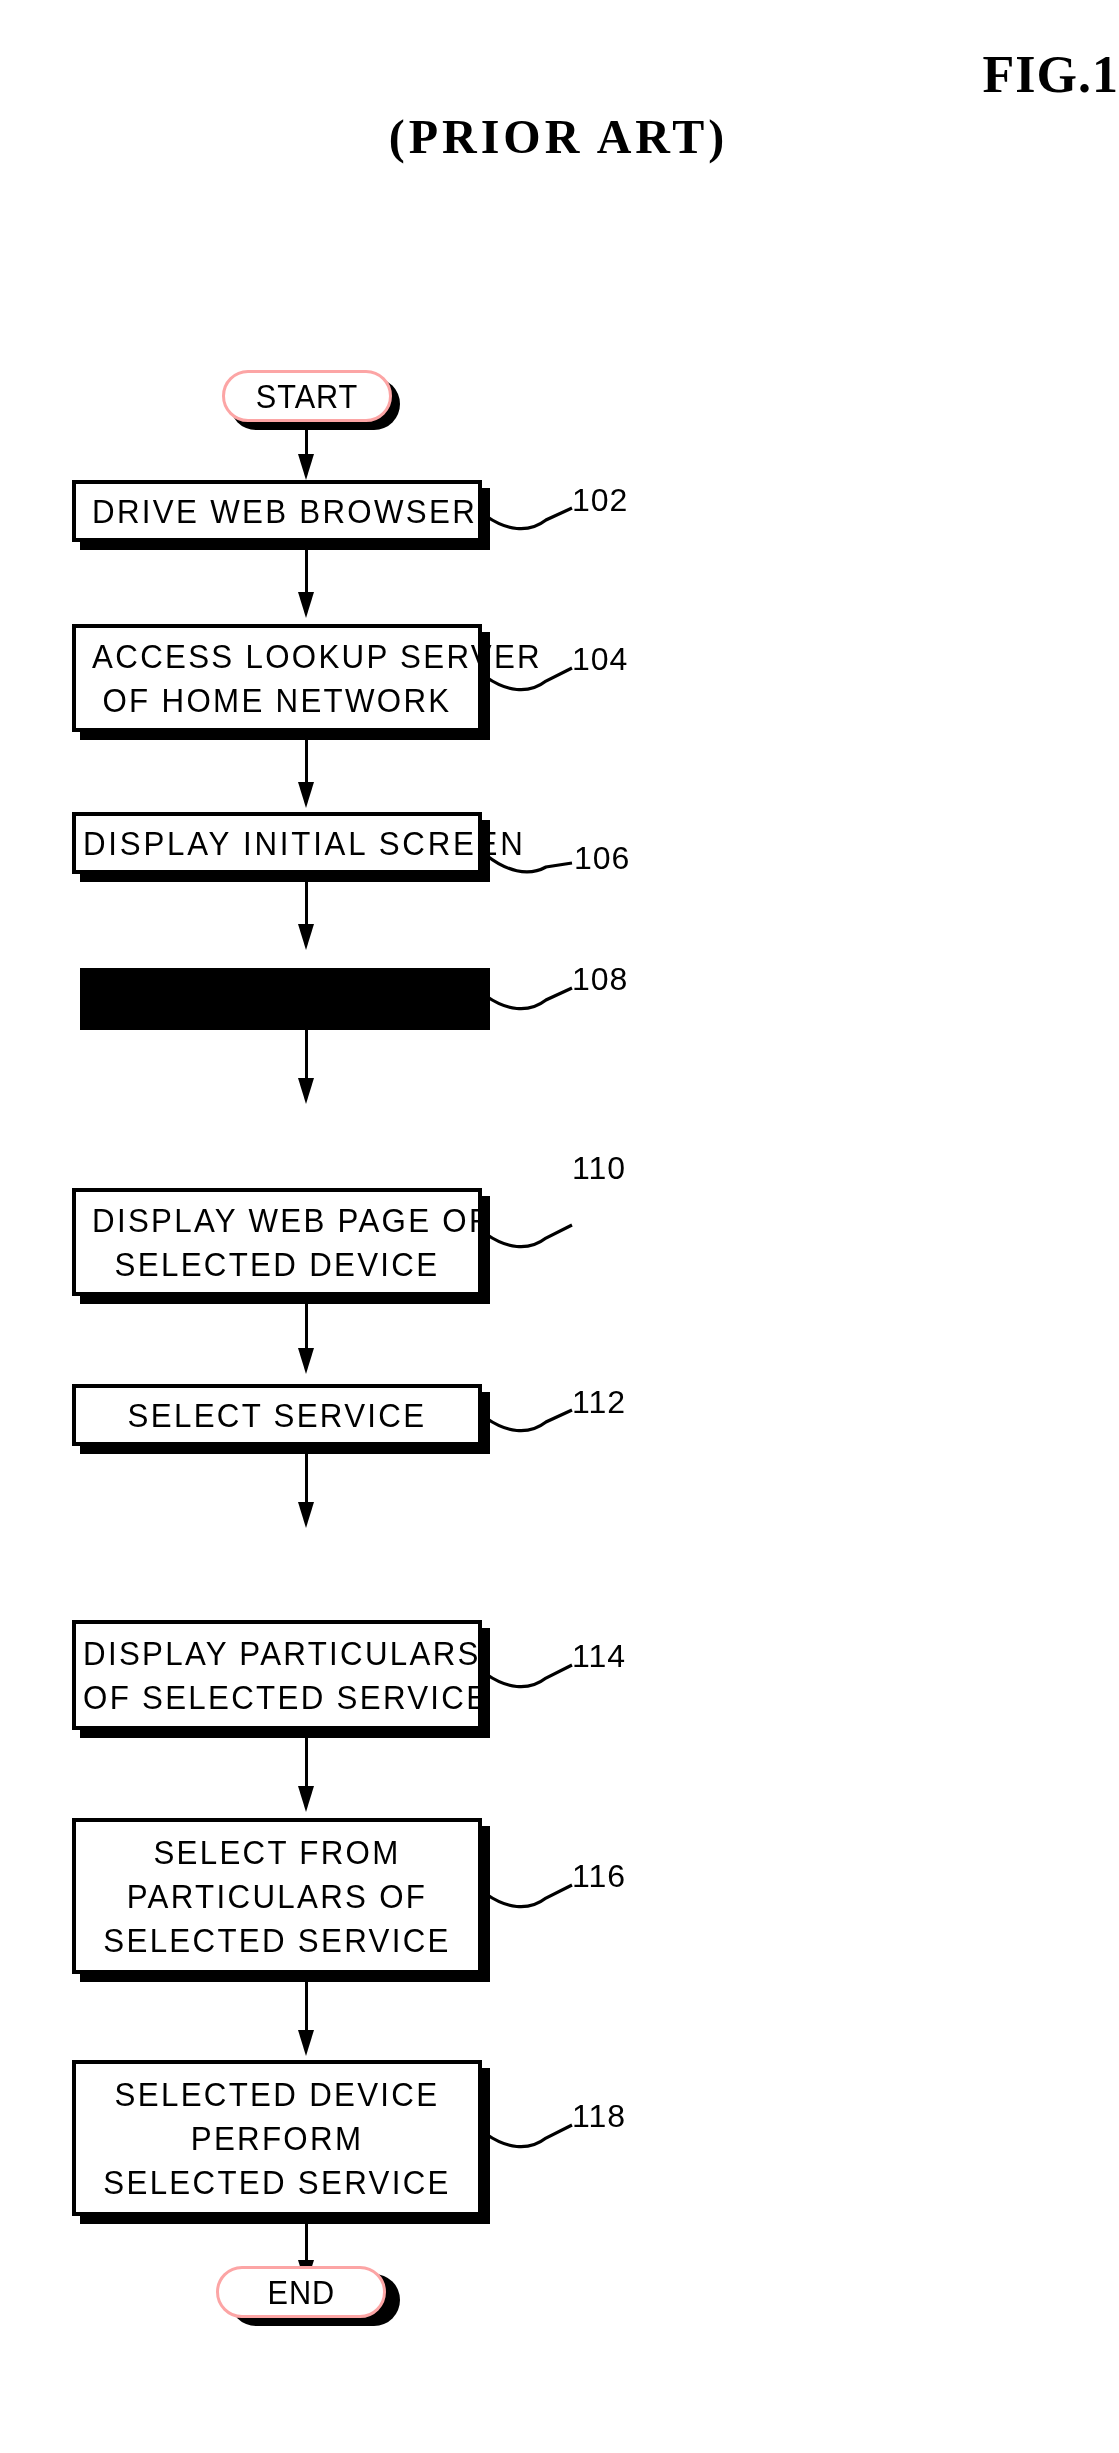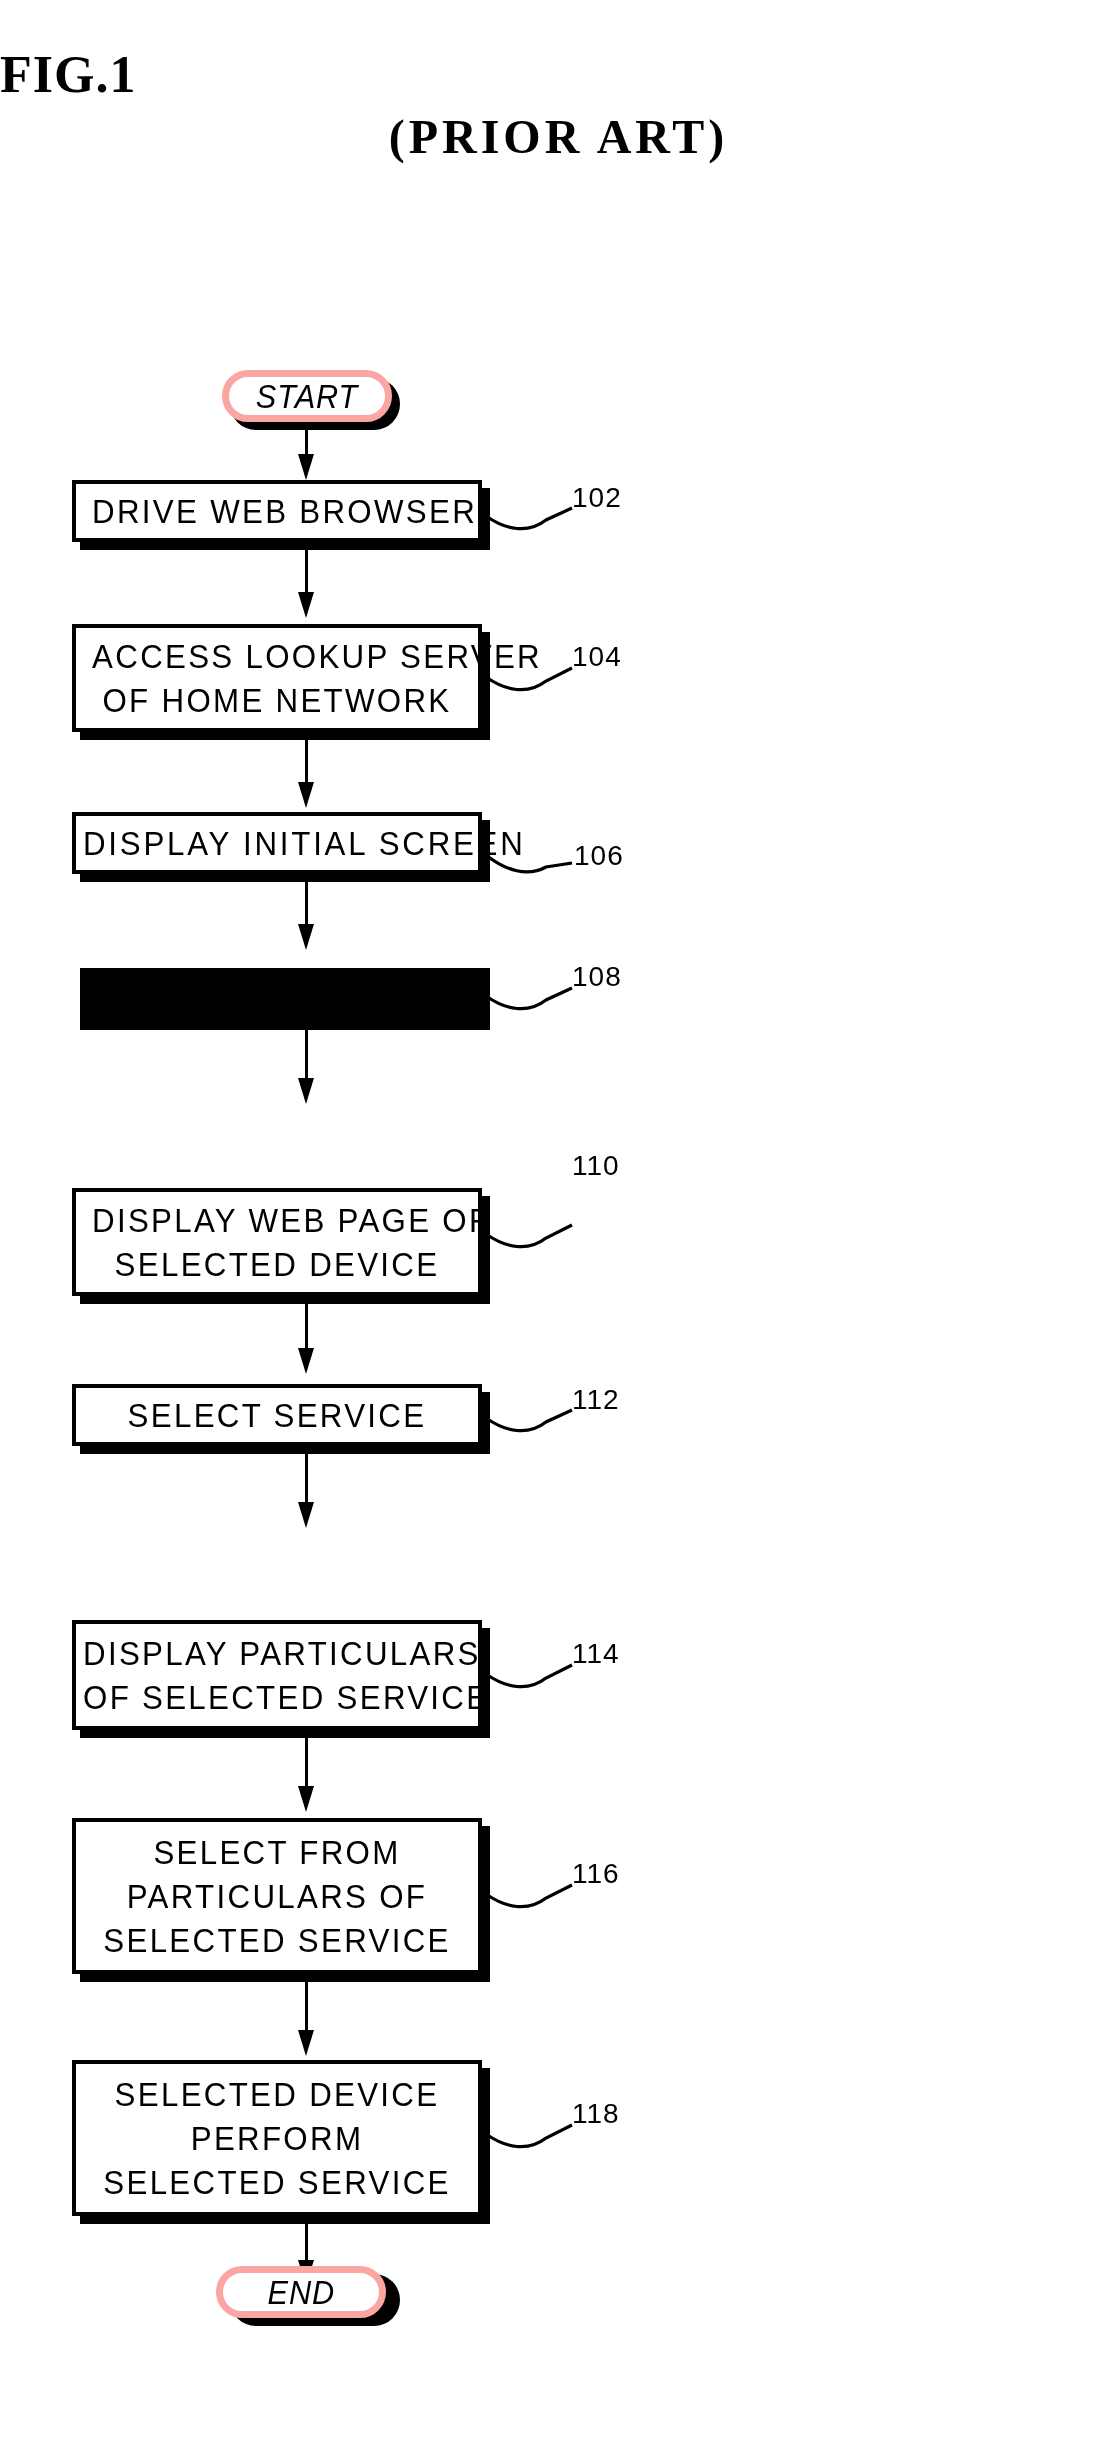--- a/index.html
+++ b/index.html
@@ -15,21 +15,21 @@
     font-family: "Liberation Sans", sans-serif;
     color: #000000;
   }
 
   
   #fig-title {
     position: absolute;
     left: 0;
     top: 44px;
     width: 1119px;
-    text-align: left;
+    text-align: right;
     font-family: "Liberation Serif", serif;
     font-weight: bold;
     font-size: 52px;
     line-height: 62px;
     letter-spacing: 1px;
   }
   #fig-subtitle {
     position: absolute;
     left: 0;
     top: 108px;
@@ -48,28 +48,27 @@
     left: 0;
     top: 0;
     width: 1119px;
     height: 2453px;
   }
 
   
   .terminator {
     position: absolute;
     box-sizing: border-box;
-    border: 7px solid #fca5a5;
+    border: 3px solid #fca5a5;
     border-radius: 999px;
     background: #fff;
     display: flex;
     align-items: center;
     justify-content: center;
     z-index: 3;
-    font-style: italic;
   }
   .terminator .t-label {
     font-family: "Liberation Sans", sans-serif;
     font-size: 33px;
     letter-spacing: 1px;
     line-height: 1;
     white-space: nowrap;
     transform: scaleX(0.93);
   }
   .terminator-shadow {
@@ -127,21 +126,21 @@
     height: 0;
     border-left: 8.5px solid transparent;
     border-right: 8.5px solid transparent;
     border-top: 26px solid #000;
   }
 
   
   .refnum {
     position: absolute;
     font-family: "Liberation Sans", sans-serif;
-    font-size: 28px;
+    font-size: 32px;
     letter-spacing: 1px;
     line-height: 1;
     white-space: nowrap;
     z-index: 4;
   }
   .leader {
     position: absolute;
     z-index: 4;
   }
 </style>

